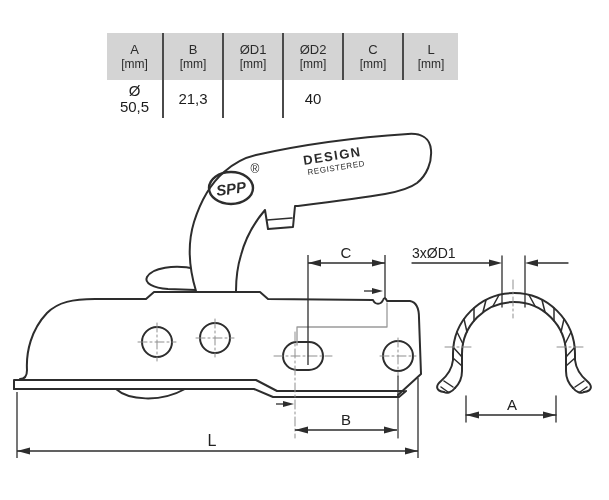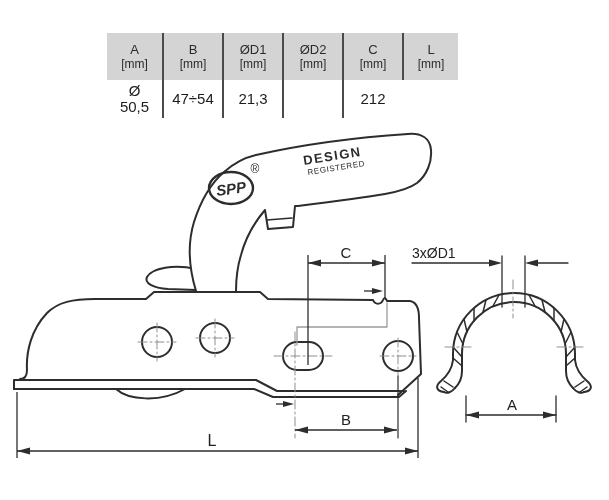--- a/index.html
+++ b/index.html
@@ -62,24 +62,23 @@
     <div class="hcell colsep">
       <span>C</span>
       <span class="unit">[mm]</span>
     </div>
     <div class="hcell colsep">
       <span>L</span>
       <span class="unit">[mm]</span>
     </div>
     <div class="vcell">Ø
 50,5</div>
-    <div class="vcell colsep">47÷54</div>
     <div class="vcell colsep">21,3</div>
     <div class="vcell colsep"></div>
-    <div class="vcell colsep">212</div>
+    <div class="vcell colsep">40</div>
   </div>
 
   <svg class="drawing" width="609" height="500" viewBox="0 0 609 500">
 
     <g stroke="#2d2d2d" stroke-width="2" fill="none" stroke-linecap="round" stroke-linejoin="round">
 
       <path d="M 20,379 C 25,379 27,375 27,370 C 26,352 31,330 47,313 C 58,302 73,299 95,299
                L 146,299 L 154,292 L 260,292 L 268,299 L 373,300
                C 375,305 381,305 383,300 C 384,297 386,298 387,301
                L 410,301 C 416,302 419,307 419,318 L 421,374 L 398,395"></path>

